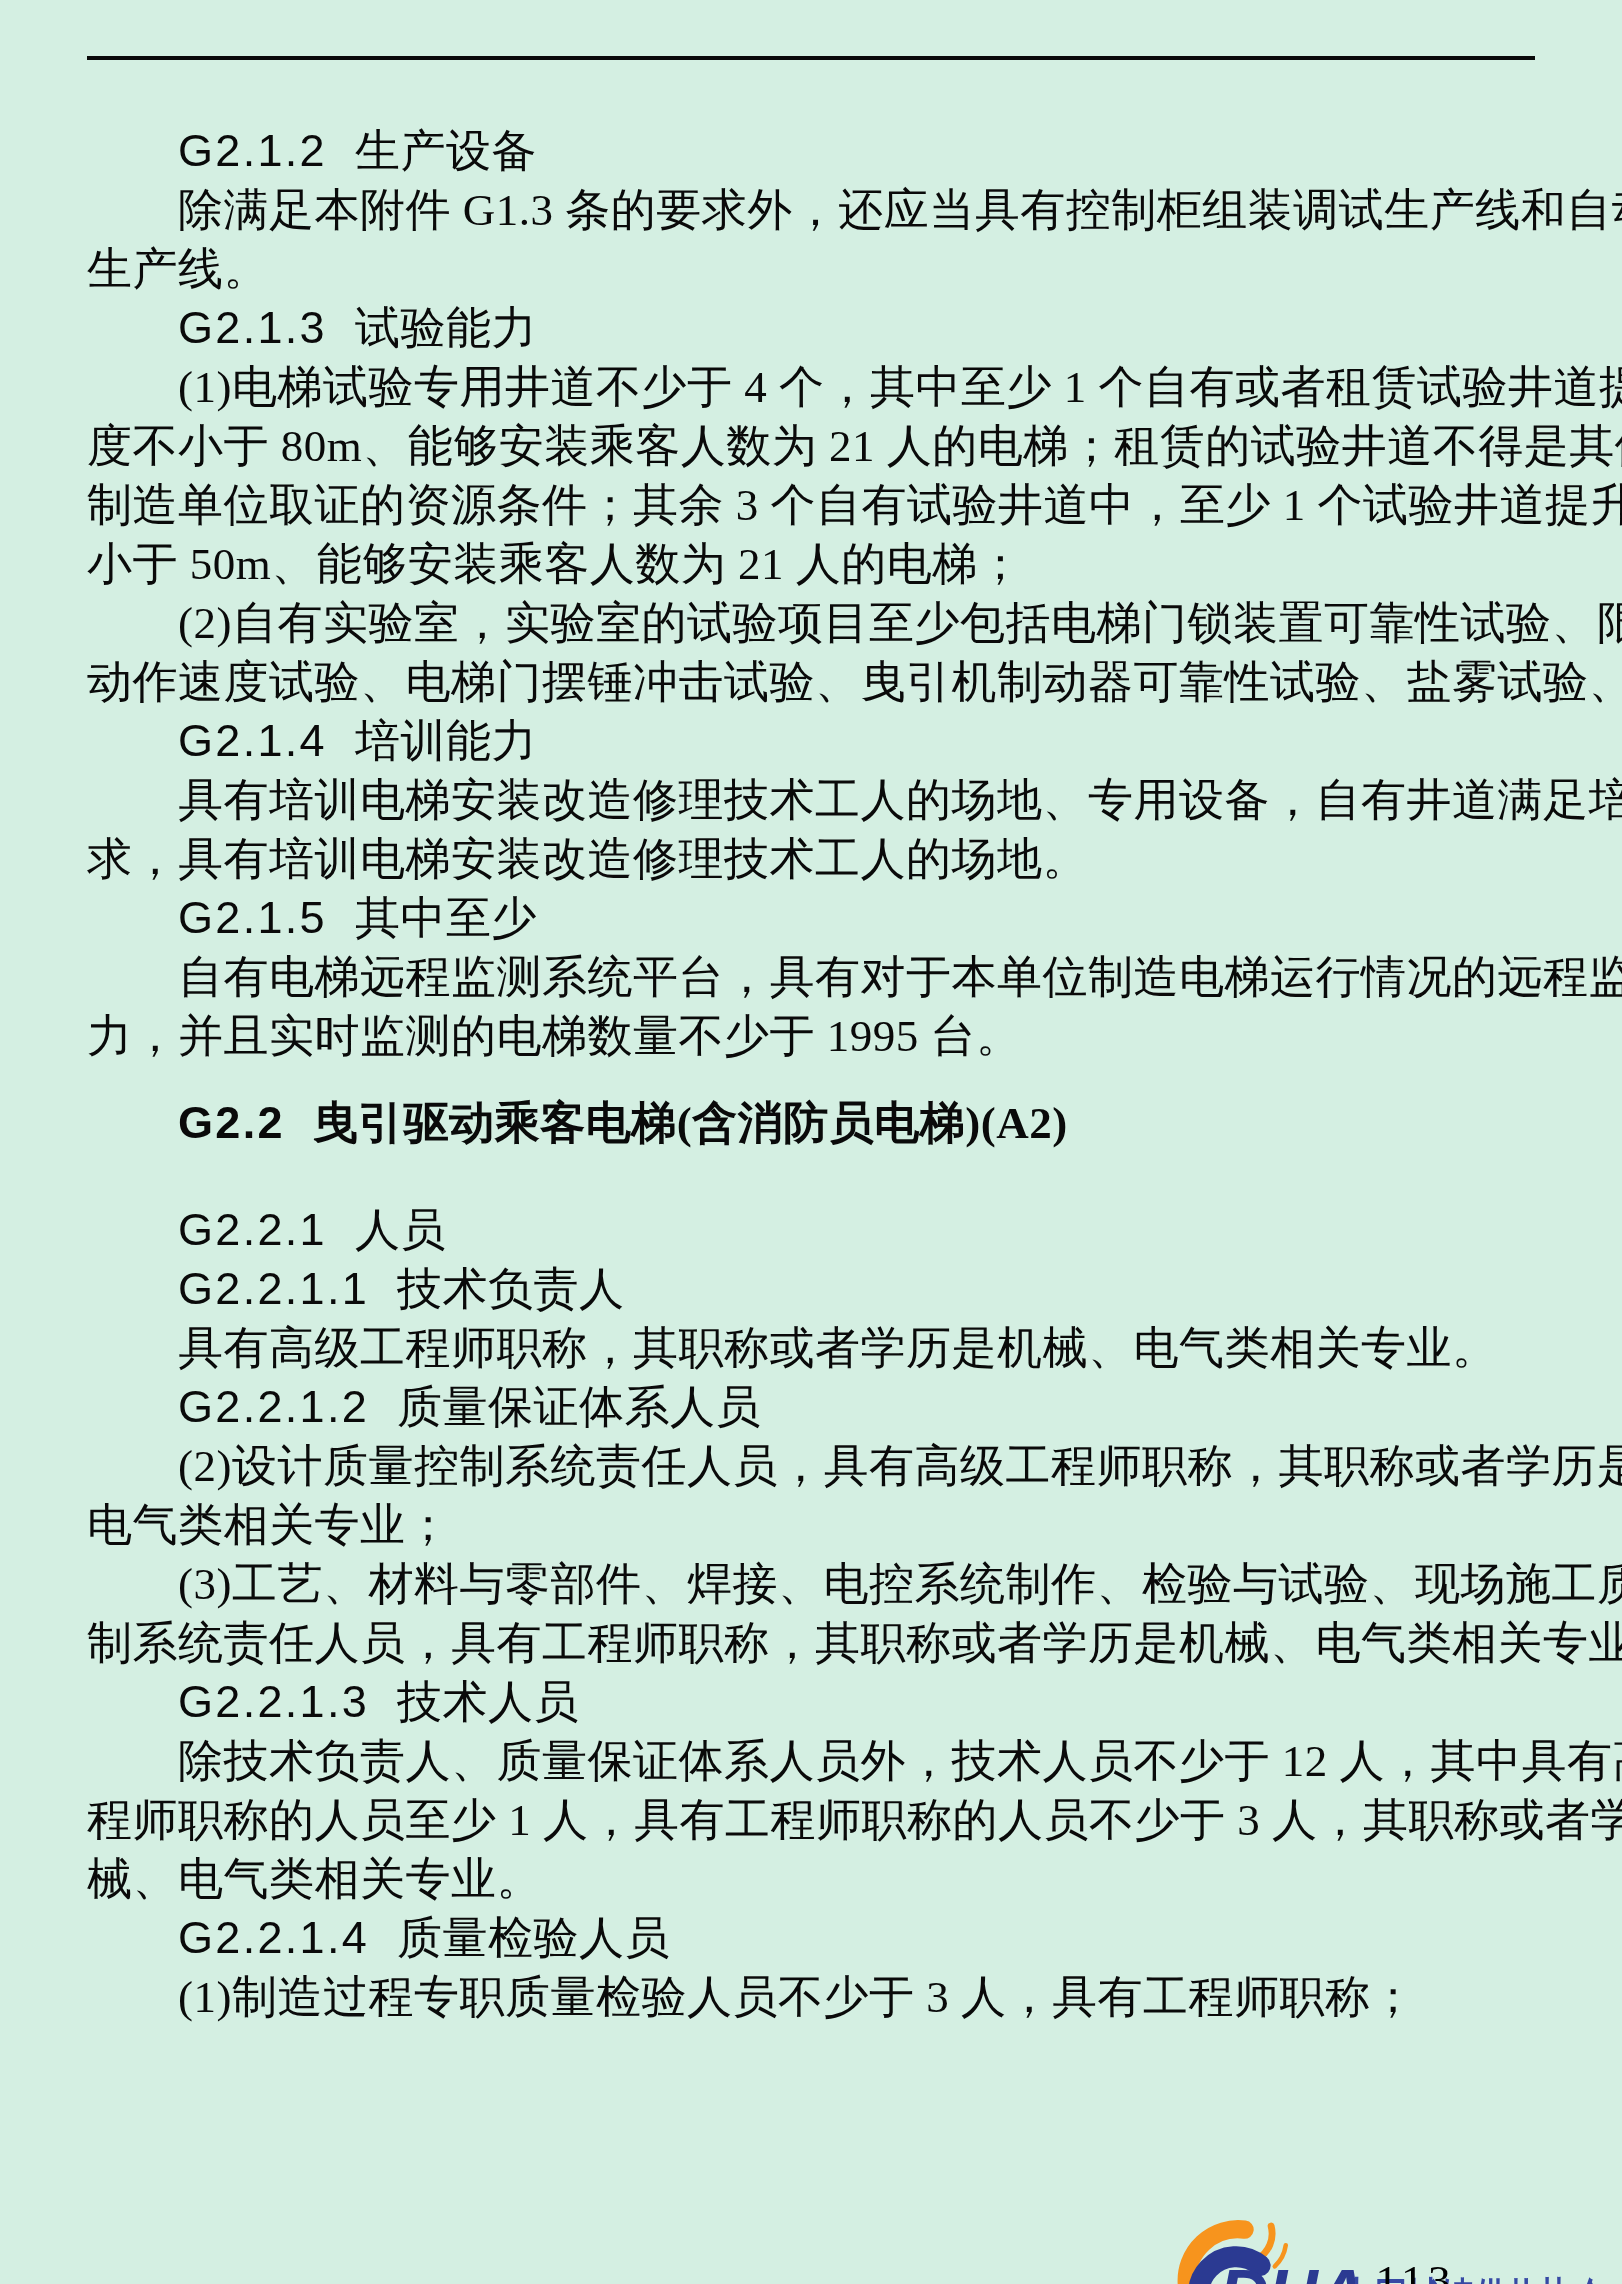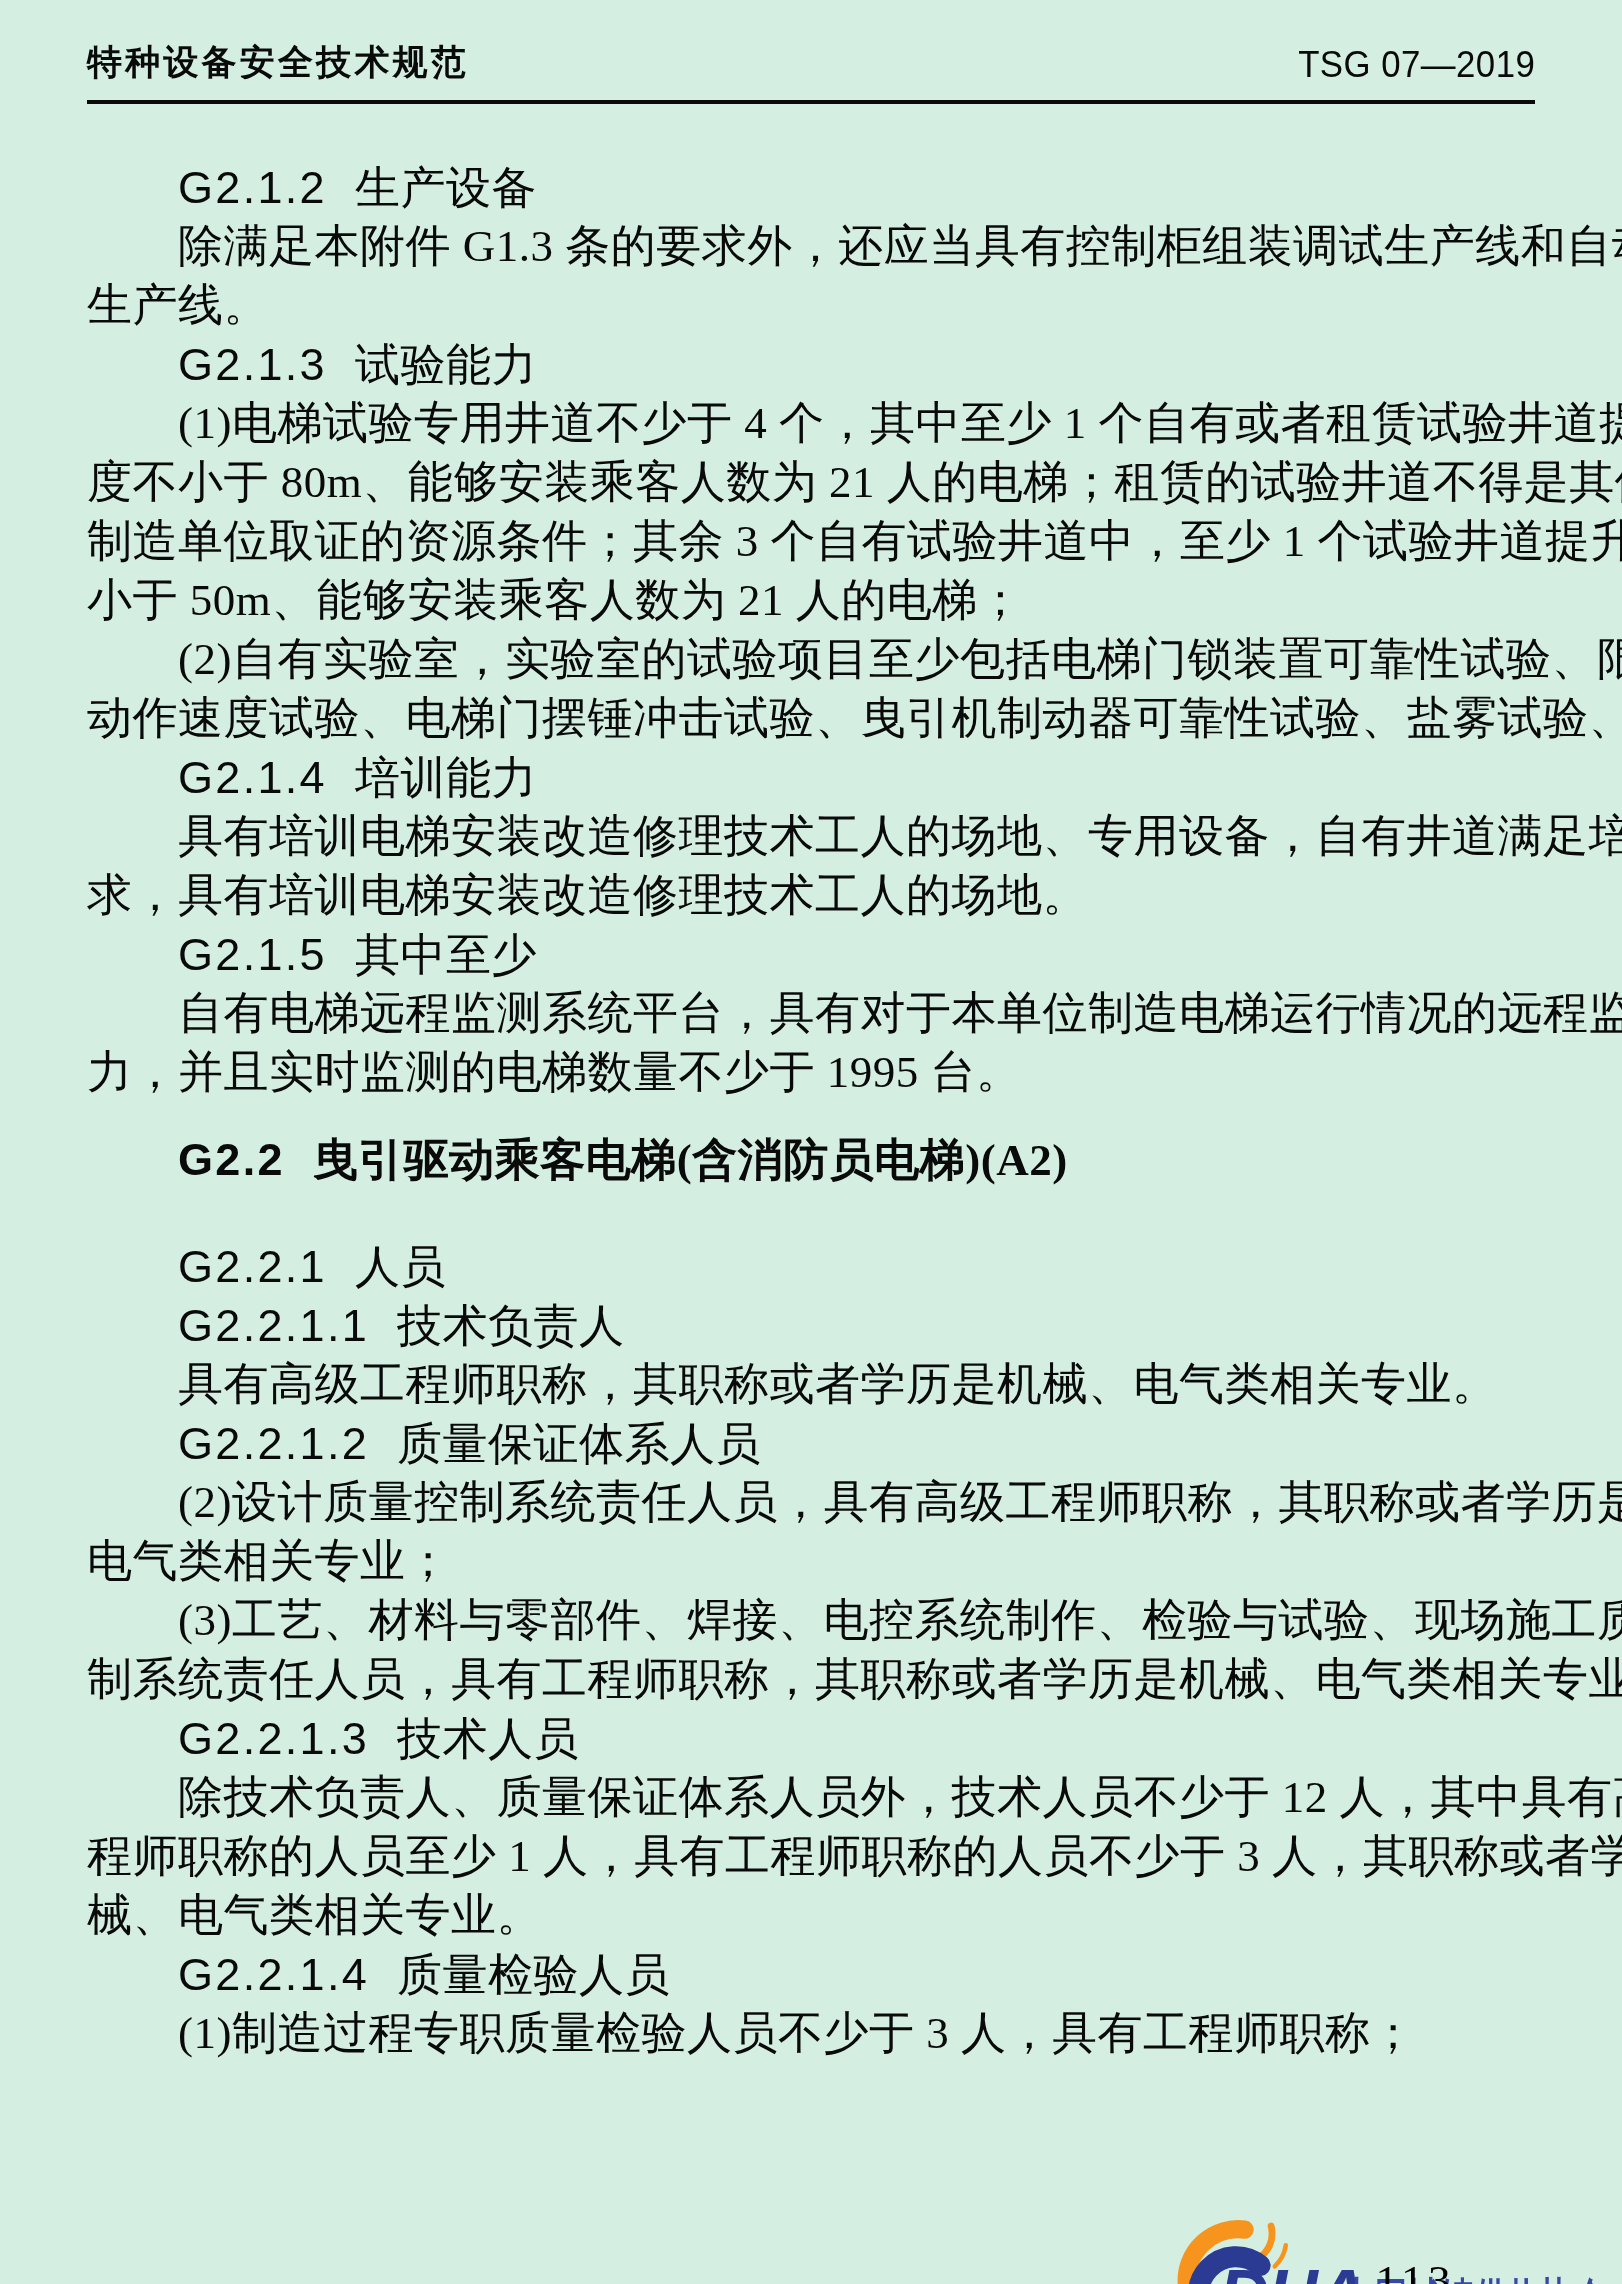--- a/index.html
+++ b/index.html
@@ -29,21 +29,21 @@
   .header-right {
     font-family: "Liberation Sans", "DejaVu Sans", sans-serif;
     font-weight: 400; font-size: 37px; letter-spacing: 0.5px;
     white-space: nowrap;
     transform: scaleX(0.94); transform-origin: right bottom;
   }
   .header-rule { height: 4.1px; background: #0a0a0a; margin-top: 13.7px; }
   
   .content { margin-top: 54px; font-size: 45px; }
   .line {
-    height: 59px; line-height: 59px;
+    height: 59px; line-height: 74px;
     white-space: nowrap; letter-spacing: 0.5px;
   }
   .indent { padding-left: 91px; }
   .gnum {
     font-family: "Liberation Sans", "DejaVu Sans", sans-serif;
     letter-spacing: 2.3px; margin-right: 28px;
   }
   .major { margin-top: 28px; margin-bottom: 48px; font-weight: 700; }
   
   .footer {
@@ -68,24 +68,20 @@
     font-weight: 700; font-size: 48px; letter-spacing: 2.3px;
     color: #3649a4; line-height: 1; white-space: nowrap;
     transform: scaleX(0.66); transform-origin: left top;
   }
 </style>
 </head>
 <body>
 
 <div class="page">
 
-  <div class="header-row">
-    <span class="header-left">特种设备安全技术规范</span>
-    <span class="header-right">TSG 07—2019</span>
-  </div>
   <div class="header-rule"></div>
 
   <div class="content">
 
     <div class="line indent"><span class="gnum">G2.1.2</span><span>生产设备</span></div>
 
     <div class="line indent"><span>除满足本附件 G1.3 条的要求外，还应当具有控制柜组装调试生产线和自动钣金</span></div>
     <div class="line"><span>生产线。</span></div>
 
     <div class="line indent"><span class="gnum">G2.1.3</span><span>试验能力</span></div>

